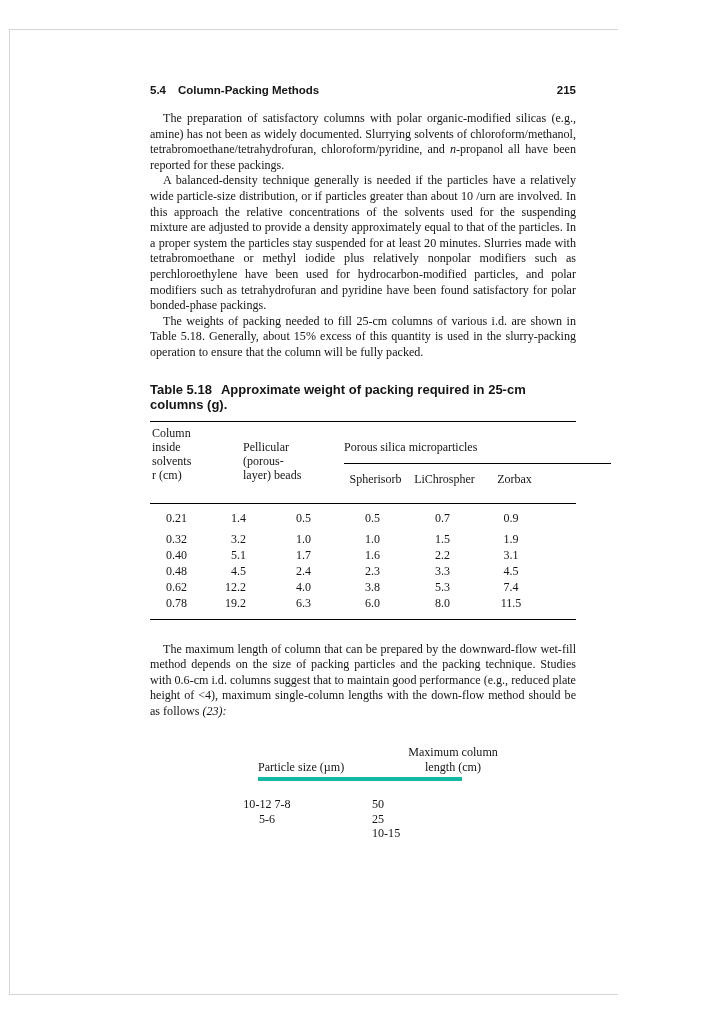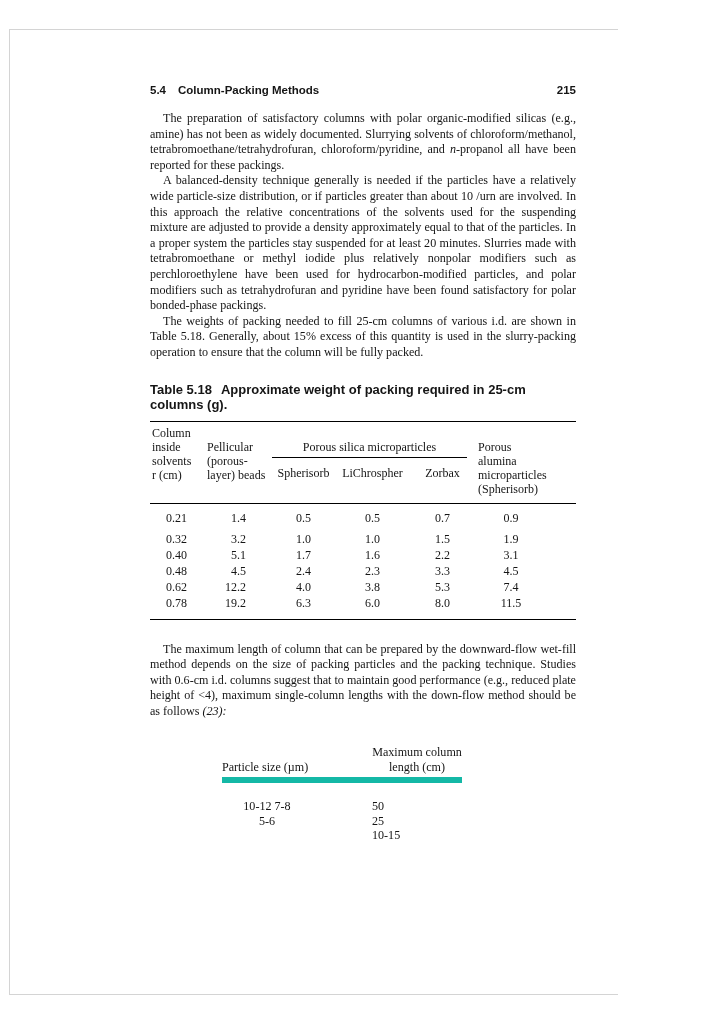--- a/index.html
+++ b/index.html
@@ -48,28 +48,29 @@
     border-top:1.4px solid #000;
     border-bottom:1.4px solid #000;
     font-size:12px;
   }
   .thead {
     display:grid;
     grid-template-columns:57px 63px 67px 71px 69px 98px;
     padding:4px 0 7px 0;
     border-bottom:1.2px solid #000;
     line-height:14px;
+    gap:36px;
   }
   .offset1 { margin-top:14px; }
   .hc0 { padding-left:2px; }
   .group { grid-column:3 / 6; text-align:center; }
   .group-title {
     border-bottom:1px solid #000;
-    padding-bottom:3px; margin:0 10px 0 2px;
-    text-align:center;
+    padding-bottom:9px; margin:0 10px 0 2px;
+    text-align:left;
   }
   .sub-row { display:flex; margin-top:8px; }
   .sub { text-align:center; }
   .sub.s0 { width:67px;text-align:center; }
   .sub.s1 { width:71px; }
   .sub.s2 { width:69px; }
   .alumina { padding-left:1px; }
 
   .tbody { padding:6px 0 8px 0; }
   .trow {
@@ -81,22 +82,23 @@
   .tcell { text-align:center; }
   .tcell.c0 { text-align:left; padding-left:16px; }
   .tcell.c1 { text-align:right; padding-right:24px; }
   .tcell.c5 { padding-right:30px; }
 
   
   .mini { margin-top:26px; margin-left:72px; width:240px; font-size:12.1px; }
   .mini-head {
     display:grid; grid-template-columns:150px 90px;
     line-height:15px;
-    border-bottom:6px solid #14b8a6;
+    border-bottom:4px solid #14b8a6;
     padding-bottom:2px;
+    margin-left:36px;
   }
   .mh-left { text-align:left; }
   .mh-right { text-align:center; }
   .mini-body { margin-top:16px; }
   .mrow { display:grid; grid-template-columns:150px 90px; line-height:14.5px; }
   .mcell.ml { text-align:center; padding-right:60px; }
   .mcell.mr { text-align:left; }
 </style>
 </head>
 <body>

